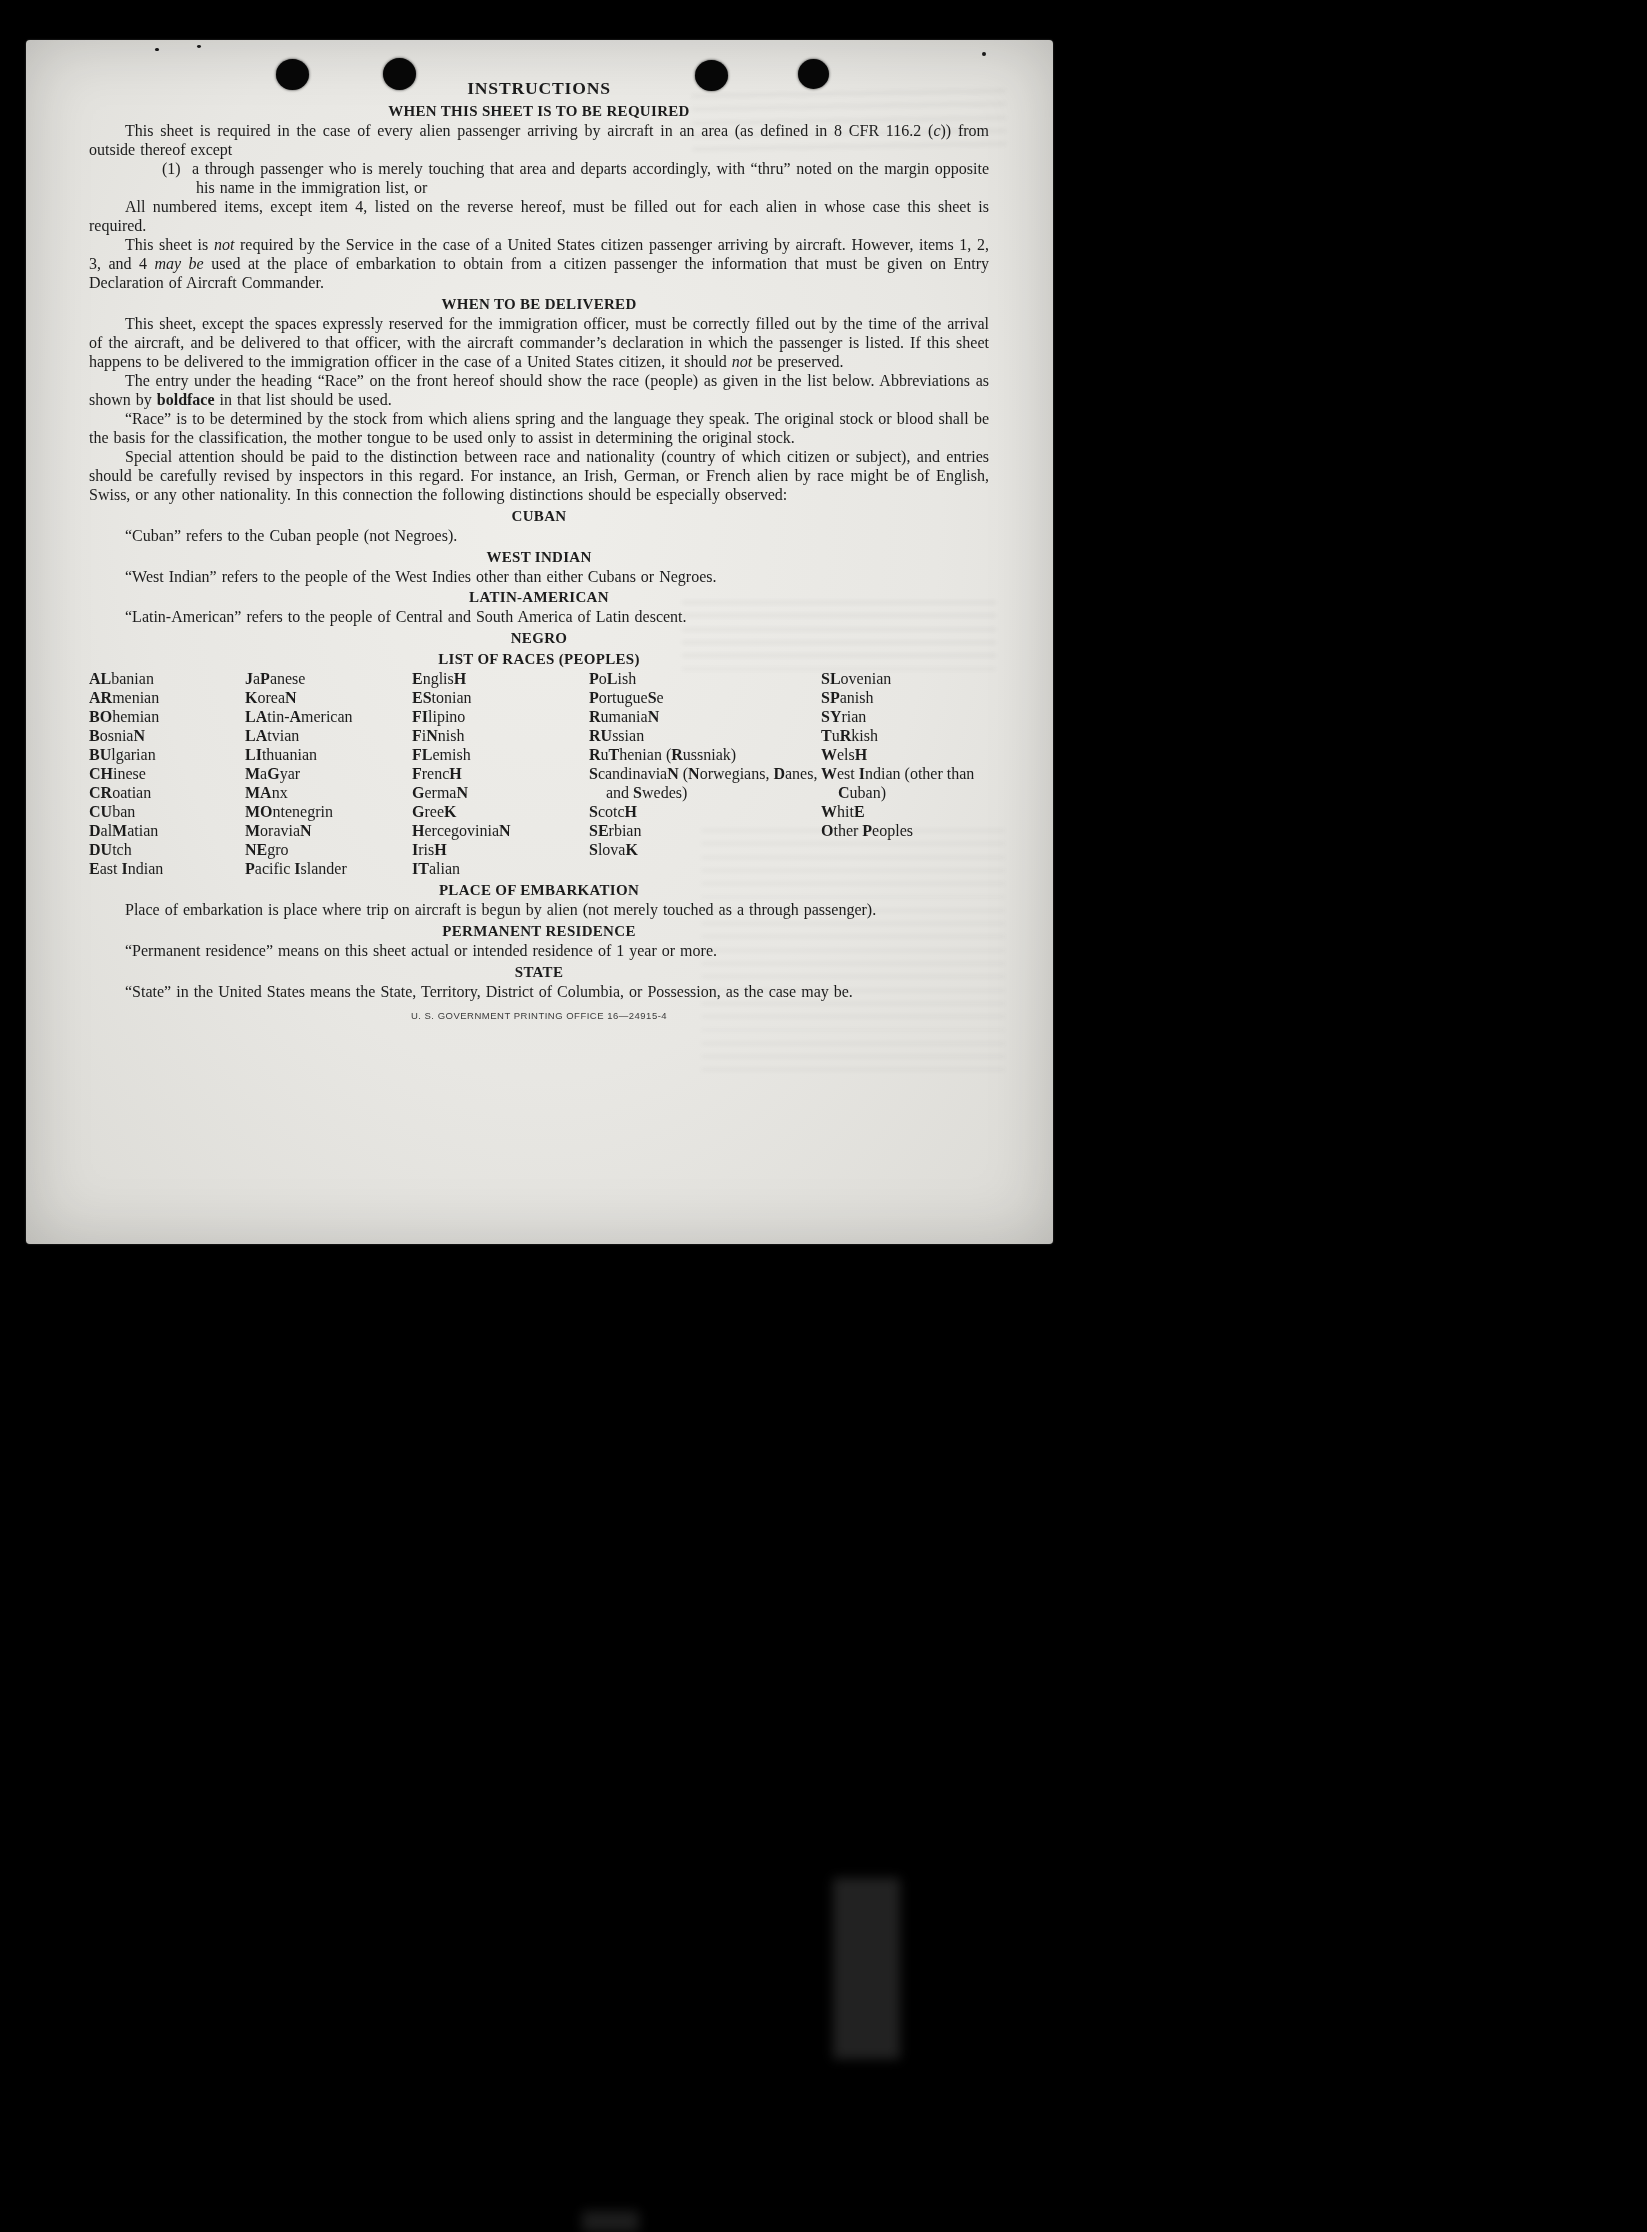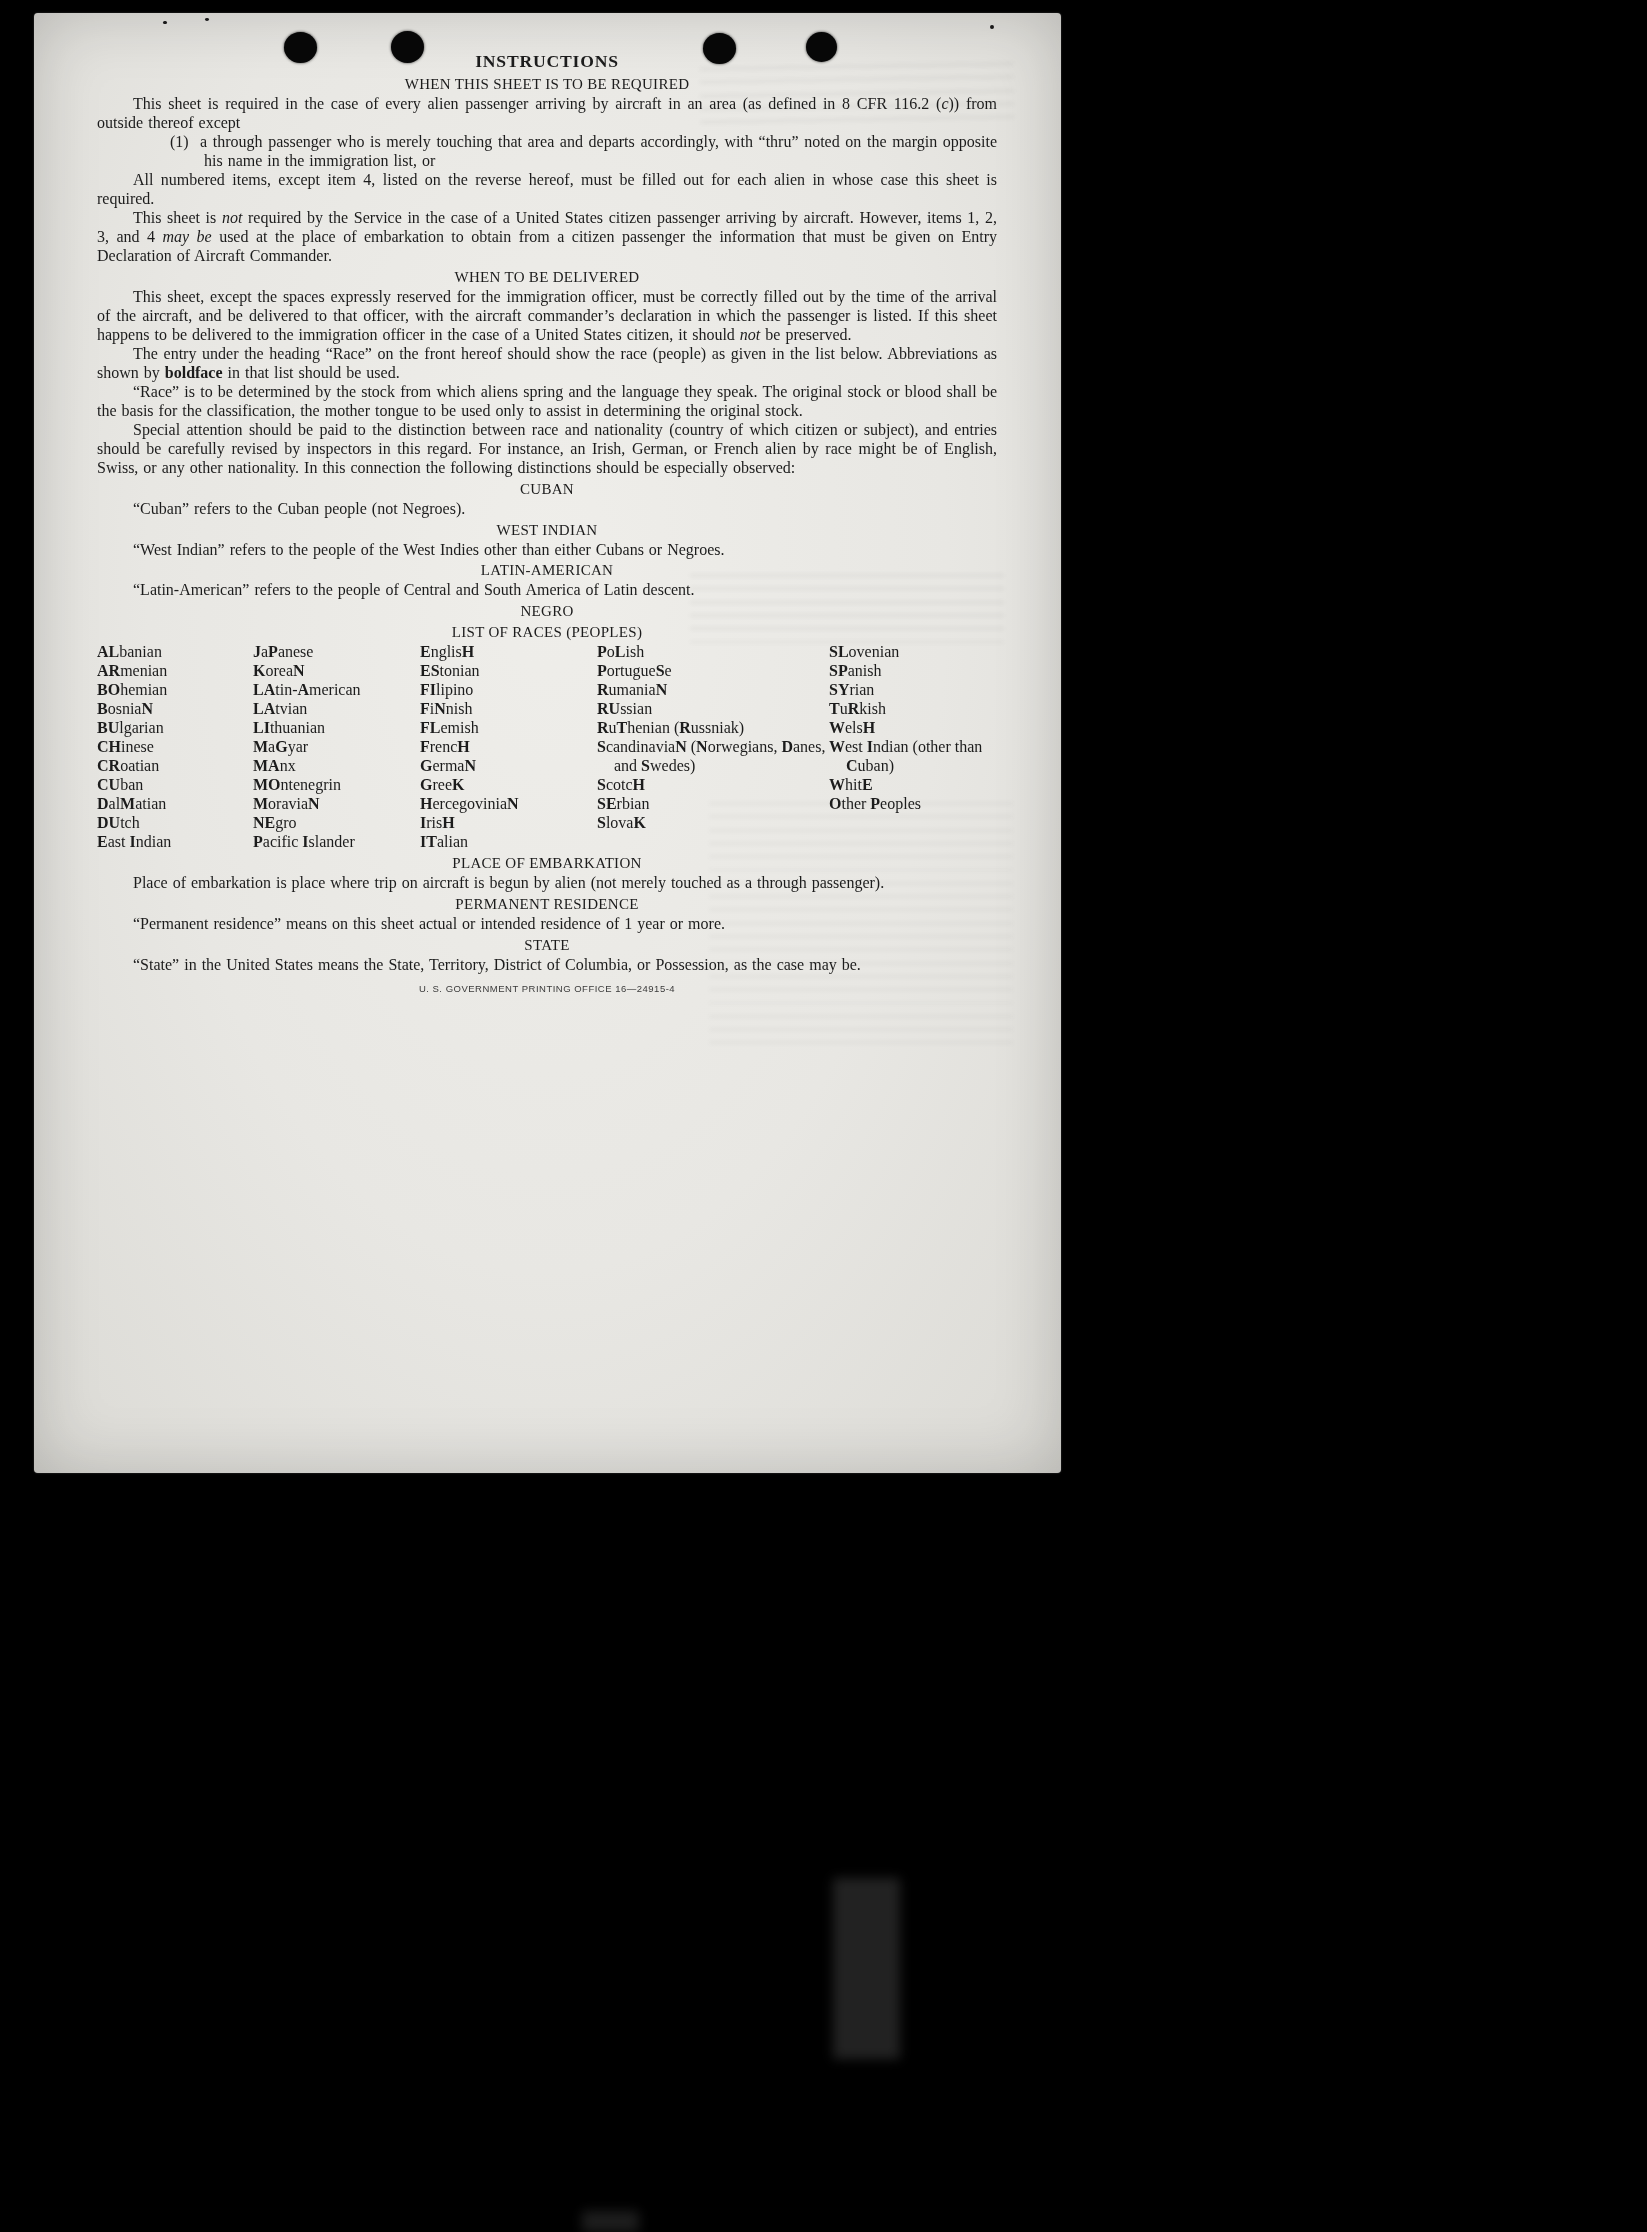--- a/index.html
+++ b/index.html
@@ -8,29 +8,28 @@
     position: relative;
     width: 1647px;
     height: 2232px;
     background: var(--background, #000);
     overflow: hidden;
     font-family: "Liberation Serif", serif;
   }
   .paper {
     position: absolute;
     left: 26px;
-    top: 13px;
+    top: 40px;
     width: 1027px;
-    height: 1460px;
+    height: 1204px;
     background: radial-gradient(ellipse at 50% 38%, #efeeea 0%, #e8e7e3 55%, #dbdad5 100%);
     border-radius: 3.8px;
     box-shadow: inset 0 0 67px rgba(0,0,0,0.18), 0 0 1.9px rgba(255,255,255,0.25);
     color: var(--ink, #1c1c1c);
     overflow: hidden;
-    margin-left: 8px;
   }
   .hole {
     position: absolute;
     background: #070707;
     border-radius: 50%;
     box-shadow: 0 0 2.9px rgba(0,0,0,0.8);
   }
   .hole.h1 { left: 250px; top: 19px; width: 33px; height: 31px; }
   .hole.h2 { left: 357px; top: 18px; width: 33px; height: 32px; }
   .hole.h3 { left: 669px; top: 20px; width: 33px; height: 31px; }
@@ -47,21 +46,21 @@
   }
   .title {
     text-align: center;
     font-weight: bold;
     font-size: 17.6px;
     line-height: 21px;
     letter-spacing: 0.8px;
   }
   .sec {
     text-align: center;
-    font-weight: normal;
+    font-weight: bold;
     font-size: 15px;
     line-height: 18px;
     letter-spacing: 0.3px;
     margin: 2.9px 0 1px 0;
   }
   .body {
     font-size: 16px;
     line-height: 19px;
     text-align: justify;
     margin: 0;

